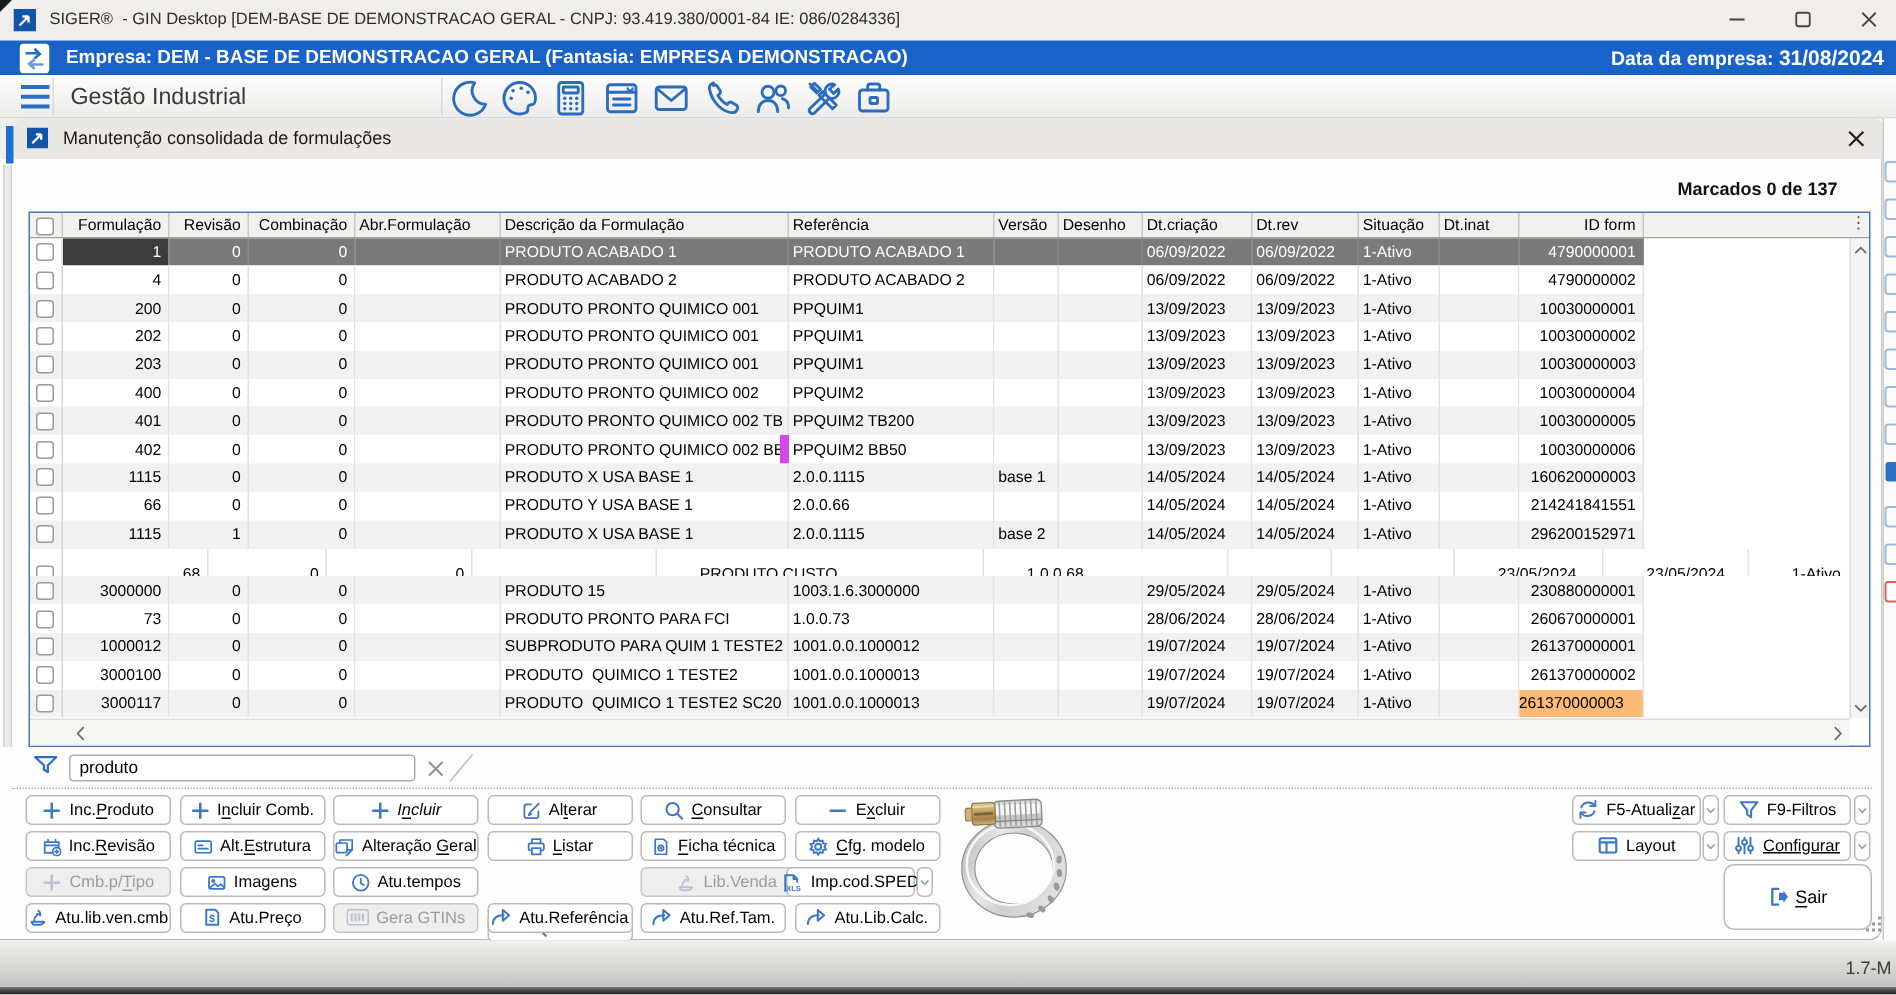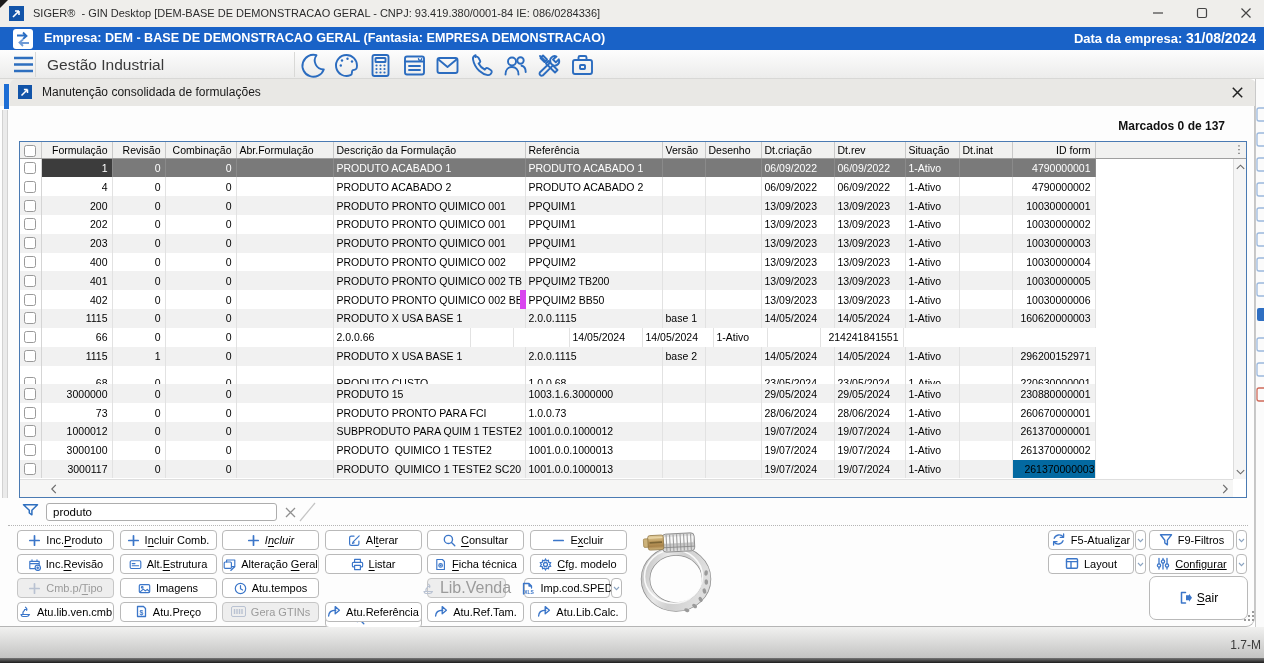--- a/index.html
+++ b/index.html
@@ -334,20 +334,21 @@
       <div style="flex:1;background:#ffffff;box-sizing:border-box;"></div>
     </div>
     <div style="position:absolute;left:0;top:185.88px;right:13.5px;height:18.82px;display:flex;">
       <div style="width:21.5px;flex:0 0 21.5px;display:flex;align-items:center;justify-content:center;background:#ffffff;color:#000;border-right:1px solid #d5d5d5;box-sizing:border-box;overflow:hidden;white-space:nowrap;">
         <span class="cb"></span>
       </div>
       <div style="width:71px;flex:0 0 71px;display:flex;align-items:center;padding-right:4px;justify-content:flex-end;background:#ffffff;color:#000;border-right:1px solid #e2e2e2;box-sizing:border-box;overflow:hidden;white-space:nowrap;">66</div>
       <div style="width:53px;flex:0 0 53px;display:flex;align-items:center;padding-right:4px;justify-content:flex-end;background:#ffffff;color:#000;border-right:1px solid #e2e2e2;box-sizing:border-box;overflow:hidden;white-space:nowrap;">0</div>
       <div style="width:71px;flex:0 0 71px;display:flex;align-items:center;padding-right:4px;justify-content:flex-end;background:#ffffff;color:#000;border-right:1px solid #e2e2e2;box-sizing:border-box;overflow:hidden;white-space:nowrap;">0</div>
       <div style="width:97px;flex:0 0 97px;display:flex;align-items:center;padding-left:3px;justify-content:flex-start;background:#ffffff;color:#000;border-right:1px solid #e2e2e2;box-sizing:border-box;overflow:hidden;white-space:nowrap;"></div>
+      <div style="width:192px;flex:0 0 192px;display:flex;align-items:center;padding-left:3px;justify-content:flex-start;background:#ffffff;color:#000;border-right:1px solid #e2e2e2;box-sizing:border-box;overflow:hidden;white-space:nowrap;">PRODUTO Y USA BASE 1</div>
       <div style="width:137px;flex:0 0 137px;display:flex;align-items:center;padding-left:3px;justify-content:flex-start;background:#ffffff;color:#000;border-right:1px solid #e2e2e2;box-sizing:border-box;overflow:hidden;white-space:nowrap;">2.0.0.66</div>
       <div style="width:43px;flex:0 0 43px;display:flex;align-items:center;padding-left:3px;justify-content:flex-start;background:#ffffff;color:#000;border-right:1px solid #e2e2e2;box-sizing:border-box;overflow:hidden;white-space:nowrap;"></div>
       <div style="width:56px;flex:0 0 56px;display:flex;align-items:center;padding-left:3px;justify-content:flex-start;background:#ffffff;color:#000;border-right:1px solid #e2e2e2;box-sizing:border-box;overflow:hidden;white-space:nowrap;"></div>
       <div style="width:73px;flex:0 0 73px;display:flex;align-items:center;padding-left:3px;justify-content:flex-start;background:#ffffff;color:#000;border-right:1px solid #e2e2e2;box-sizing:border-box;overflow:hidden;white-space:nowrap;">14/05/2024</div>
       <div style="width:71px;flex:0 0 71px;display:flex;align-items:center;padding-left:3px;justify-content:flex-start;background:#ffffff;color:#000;border-right:1px solid #e2e2e2;box-sizing:border-box;overflow:hidden;white-space:nowrap;">14/05/2024</div>
       <div style="width:54px;flex:0 0 54px;display:flex;align-items:center;padding-left:3px;justify-content:flex-start;background:#ffffff;color:#000;border-right:1px solid #e2e2e2;box-sizing:border-box;overflow:hidden;white-space:nowrap;">1-Ativo</div>
       <div style="width:53px;flex:0 0 53px;display:flex;align-items:center;padding-left:3px;justify-content:flex-start;background:#ffffff;color:#000;border-right:1px solid #e2e2e2;box-sizing:border-box;overflow:hidden;white-space:nowrap;"></div>
       <div style="width:83px;flex:0 0 83px;display:flex;align-items:center;padding-right:4px;justify-content:flex-end;background:#ffffff;color:#000;border-right:1px solid #e2e2e2;box-sizing:border-box;overflow:hidden;white-space:nowrap;">214241841551</div>
       <div style="flex:1;background:#ffffff;box-sizing:border-box;"></div>
     </div>
@@ -363,21 +364,21 @@
       <div style="width:137px;flex:0 0 137px;display:flex;align-items:center;padding-left:3px;justify-content:flex-start;background:#f1f1f1;color:#000;border-right:1px solid #e2e2e2;box-sizing:border-box;overflow:hidden;white-space:nowrap;">2.0.0.1115</div>
       <div style="width:43px;flex:0 0 43px;display:flex;align-items:center;padding-left:3px;justify-content:flex-start;background:#f1f1f1;color:#000;border-right:1px solid #e2e2e2;box-sizing:border-box;overflow:hidden;white-space:nowrap;">base 2</div>
       <div style="width:56px;flex:0 0 56px;display:flex;align-items:center;padding-left:3px;justify-content:flex-start;background:#f1f1f1;color:#000;border-right:1px solid #e2e2e2;box-sizing:border-box;overflow:hidden;white-space:nowrap;"></div>
       <div style="width:73px;flex:0 0 73px;display:flex;align-items:center;padding-left:3px;justify-content:flex-start;background:#f1f1f1;color:#000;border-right:1px solid #e2e2e2;box-sizing:border-box;overflow:hidden;white-space:nowrap;">14/05/2024</div>
       <div style="width:71px;flex:0 0 71px;display:flex;align-items:center;padding-left:3px;justify-content:flex-start;background:#f1f1f1;color:#000;border-right:1px solid #e2e2e2;box-sizing:border-box;overflow:hidden;white-space:nowrap;">14/05/2024</div>
       <div style="width:54px;flex:0 0 54px;display:flex;align-items:center;padding-left:3px;justify-content:flex-start;background:#f1f1f1;color:#000;border-right:1px solid #e2e2e2;box-sizing:border-box;overflow:hidden;white-space:nowrap;">1-Ativo</div>
       <div style="width:53px;flex:0 0 53px;display:flex;align-items:center;padding-left:3px;justify-content:flex-start;background:#f1f1f1;color:#000;border-right:1px solid #e2e2e2;box-sizing:border-box;overflow:hidden;white-space:nowrap;"></div>
       <div style="width:83px;flex:0 0 83px;display:flex;align-items:center;padding-right:4px;justify-content:flex-end;background:#f1f1f1;color:#000;border-right:1px solid #e2e2e2;box-sizing:border-box;overflow:hidden;white-space:nowrap;">296200152971</div>
       <div style="flex:1;background:#ffffff;box-sizing:border-box;"></div>
     </div>
-    <div style="position:absolute;left:0;top:223.52px;right:23px;height:35px;display:flex;">
+    <div style="position:absolute;left:0;top:223.52px;right:23px;height:35px;display:flex;gap:26px;">
       <div style="width:21.5px;flex:0 0 21.5px;display:flex;align-items:center;justify-content:center;background:#ffffff;color:#000;border-right:1px solid #d5d5d5;box-sizing:border-box;overflow:hidden;white-space:nowrap;">
         <span class="cb"></span>
       </div>
       <div style="width:71px;flex:0 0 71px;display:flex;align-items:center;padding-right:4px;justify-content:flex-end;background:#ffffff;color:#000;border-right:1px solid #e2e2e2;box-sizing:border-box;overflow:hidden;white-space:nowrap;">68</div>
       <div style="width:53px;flex:0 0 53px;display:flex;align-items:center;padding-right:4px;justify-content:flex-end;background:#ffffff;color:#000;border-right:1px solid #e2e2e2;box-sizing:border-box;overflow:hidden;white-space:nowrap;">0</div>
       <div style="width:71px;flex:0 0 71px;display:flex;align-items:center;padding-right:4px;justify-content:flex-end;background:#ffffff;color:#000;border-right:1px solid #e2e2e2;box-sizing:border-box;overflow:hidden;white-space:nowrap;">0</div>
       <div style="width:97px;flex:0 0 97px;display:flex;align-items:center;padding-left:3px;justify-content:flex-start;background:#ffffff;color:#000;border-right:1px solid #e2e2e2;box-sizing:border-box;overflow:hidden;white-space:nowrap;"></div>
       <div style="width:192px;flex:0 0 192px;display:flex;align-items:center;padding-left:3px;justify-content:flex-start;background:#ffffff;color:#000;border-right:1px solid #e2e2e2;box-sizing:border-box;overflow:hidden;white-space:nowrap;">PRODUTO CUSTO</div>
       <div style="width:137px;flex:0 0 137px;display:flex;align-items:center;padding-left:3px;justify-content:flex-start;background:#ffffff;color:#000;border-right:1px solid #e2e2e2;box-sizing:border-box;overflow:hidden;white-space:nowrap;">1.0.0.68</div>
       <div style="width:43px;flex:0 0 43px;display:flex;align-items:center;padding-left:3px;justify-content:flex-start;background:#ffffff;color:#000;border-right:1px solid #e2e2e2;box-sizing:border-box;overflow:hidden;white-space:nowrap;"></div>
@@ -474,21 +475,21 @@
       <div style="width:71px;flex:0 0 71px;display:flex;align-items:center;padding-right:4px;justify-content:flex-end;background:#f1f1f1;color:#000;border-right:1px solid #e2e2e2;box-sizing:border-box;overflow:hidden;white-space:nowrap;">0</div>
       <div style="width:97px;flex:0 0 97px;display:flex;align-items:center;padding-left:3px;justify-content:flex-start;background:#f1f1f1;color:#000;border-right:1px solid #e2e2e2;box-sizing:border-box;overflow:hidden;white-space:nowrap;"></div>
       <div style="width:192px;flex:0 0 192px;display:flex;align-items:center;padding-left:3px;justify-content:flex-start;background:#f1f1f1;color:#000;border-right:1px solid #e2e2e2;box-sizing:border-box;overflow:hidden;white-space:nowrap;">PRODUTO&nbsp; QUIMICO 1 TESTE2 SC20</div>
       <div style="width:137px;flex:0 0 137px;display:flex;align-items:center;padding-left:3px;justify-content:flex-start;background:#f1f1f1;color:#000;border-right:1px solid #e2e2e2;box-sizing:border-box;overflow:hidden;white-space:nowrap;">1001.0.0.1000013</div>
       <div style="width:43px;flex:0 0 43px;display:flex;align-items:center;padding-left:3px;justify-content:flex-start;background:#f1f1f1;color:#000;border-right:1px solid #e2e2e2;box-sizing:border-box;overflow:hidden;white-space:nowrap;"></div>
       <div style="width:56px;flex:0 0 56px;display:flex;align-items:center;padding-left:3px;justify-content:flex-start;background:#f1f1f1;color:#000;border-right:1px solid #e2e2e2;box-sizing:border-box;overflow:hidden;white-space:nowrap;"></div>
       <div style="width:73px;flex:0 0 73px;display:flex;align-items:center;padding-left:3px;justify-content:flex-start;background:#f1f1f1;color:#000;border-right:1px solid #e2e2e2;box-sizing:border-box;overflow:hidden;white-space:nowrap;">19/07/2024</div>
       <div style="width:71px;flex:0 0 71px;display:flex;align-items:center;padding-left:3px;justify-content:flex-start;background:#f1f1f1;color:#000;border-right:1px solid #e2e2e2;box-sizing:border-box;overflow:hidden;white-space:nowrap;">19/07/2024</div>
       <div style="width:54px;flex:0 0 54px;display:flex;align-items:center;padding-left:3px;justify-content:flex-start;background:#f1f1f1;color:#000;border-right:1px solid #e2e2e2;box-sizing:border-box;overflow:hidden;white-space:nowrap;">1-Ativo</div>
       <div style="width:53px;flex:0 0 53px;display:flex;align-items:center;padding-left:3px;justify-content:flex-start;background:#f1f1f1;color:#000;border-right:1px solid #e2e2e2;box-sizing:border-box;overflow:hidden;white-space:nowrap;"></div>
-      <div style="width:83px;flex:0 0 83px;display:flex;align-items:center;padding-right:0;justify-content:flex-end;background:#0369a1;color:#000;border-right:1px solid #e2e2e2;box-sizing:border-box;overflow:hidden;white-space:nowrap;">261370000003</div>
+      <div style="width:83px;flex:0 0 83px;display:flex;align-items:center;padding-right:12px;justify-content:flex-end;background:#fdba74;color:#000;border-right:1px solid #e2e2e2;box-sizing:border-box;overflow:hidden;white-space:nowrap;">261370000003</div>
       <div style="flex:1;background:#ffffff;box-sizing:border-box;"></div>
     </div>
     <div style="position:absolute;right:0;top:16.5px;width:13.5px;bottom:18.5px;background:#f5f5f5;border-left:1px solid #dcdcdc;box-sizing:border-box;">
       <svg width="13" height="10" viewBox="0 0 13 10" style="position:absolute;top:3px;left:0;">
         <path d="M2.8 6.8 L6.5 3.2 L10.2 6.8" fill="none" stroke="#6a6a6a" stroke-width="1.15"></path>
       </svg>
       <svg width="13" height="10" viewBox="0 0 13 10" style="position:absolute;bottom:2px;left:0;">
         <path d="M2.8 3.2 L6.5 6.8 L10.2 3.2" fill="none" stroke="#6a6a6a" stroke-width="1.15"></path>
       </svg>
     </div>
@@ -653,21 +654,21 @@
   </div>
 <div class="btn" style="left:324.5px;top:608px;width:97px;height:20px;background:#ffffff;border:1px solid #b9b9b9;color:#000;font-size:11px;">
     <svg width="13" height="13" viewBox="0 0 13 13" style="flex:0 0 auto">
       <g fill="none" stroke="#3b76c9" stroke-width="1.35" stroke-linecap="round" stroke-linejoin="round">
         <circle cx="5.4" cy="5.4" r="4.1"></circle>
         <path d="M8.5 8.5 L11.8 11.8"></path>
       </g>
     </svg>
     <span style="margin-left:5px;white-space:nowrap;">Itens</span>
   </div>
-<div class="btn" style="left:427px;top:578px;width:79px;height:20px;background:#eeeeee;border:1px solid #c6c6c6;color:#9b9b9b;font-size:16px;">
+<div class="btn" style="left:427px;top:578px;width:115px;height:20px;background:#eeeeee;border:1px solid #c6c6c6;color:#9b9b9b;font-size:11px;">
     <svg width="13" height="13" viewBox="0 0 13 13" style="flex:0 0 auto">
       <g fill="none" stroke="#b9c2d2" stroke-width="1.2" stroke-linecap="round" stroke-linejoin="round">
         <path d="M2 9.5 h8.5 q-1 2-3 2 h-3.5 q-1.5 0-2-2z M4 9 q-.5-2.5 1.5-3.5"></path>
         <path d="M6.5 2.2 q1.8 1 1.2 3.2 M5.5 4.5 h2.5"></path>
       </g>
     </svg>
     <span style="margin-left:5px;white-space:nowrap;">Lib.Venda</span>
   </div>
 <div class="btn" style="left:524px;top:578px;width:86px;height:20px;background:#ffffff;border:1px solid #b9b9b9;color:#000;font-size:11px;">
     <svg width="14" height="13" viewBox="0 0 14 13" style="flex:0 0 auto">

